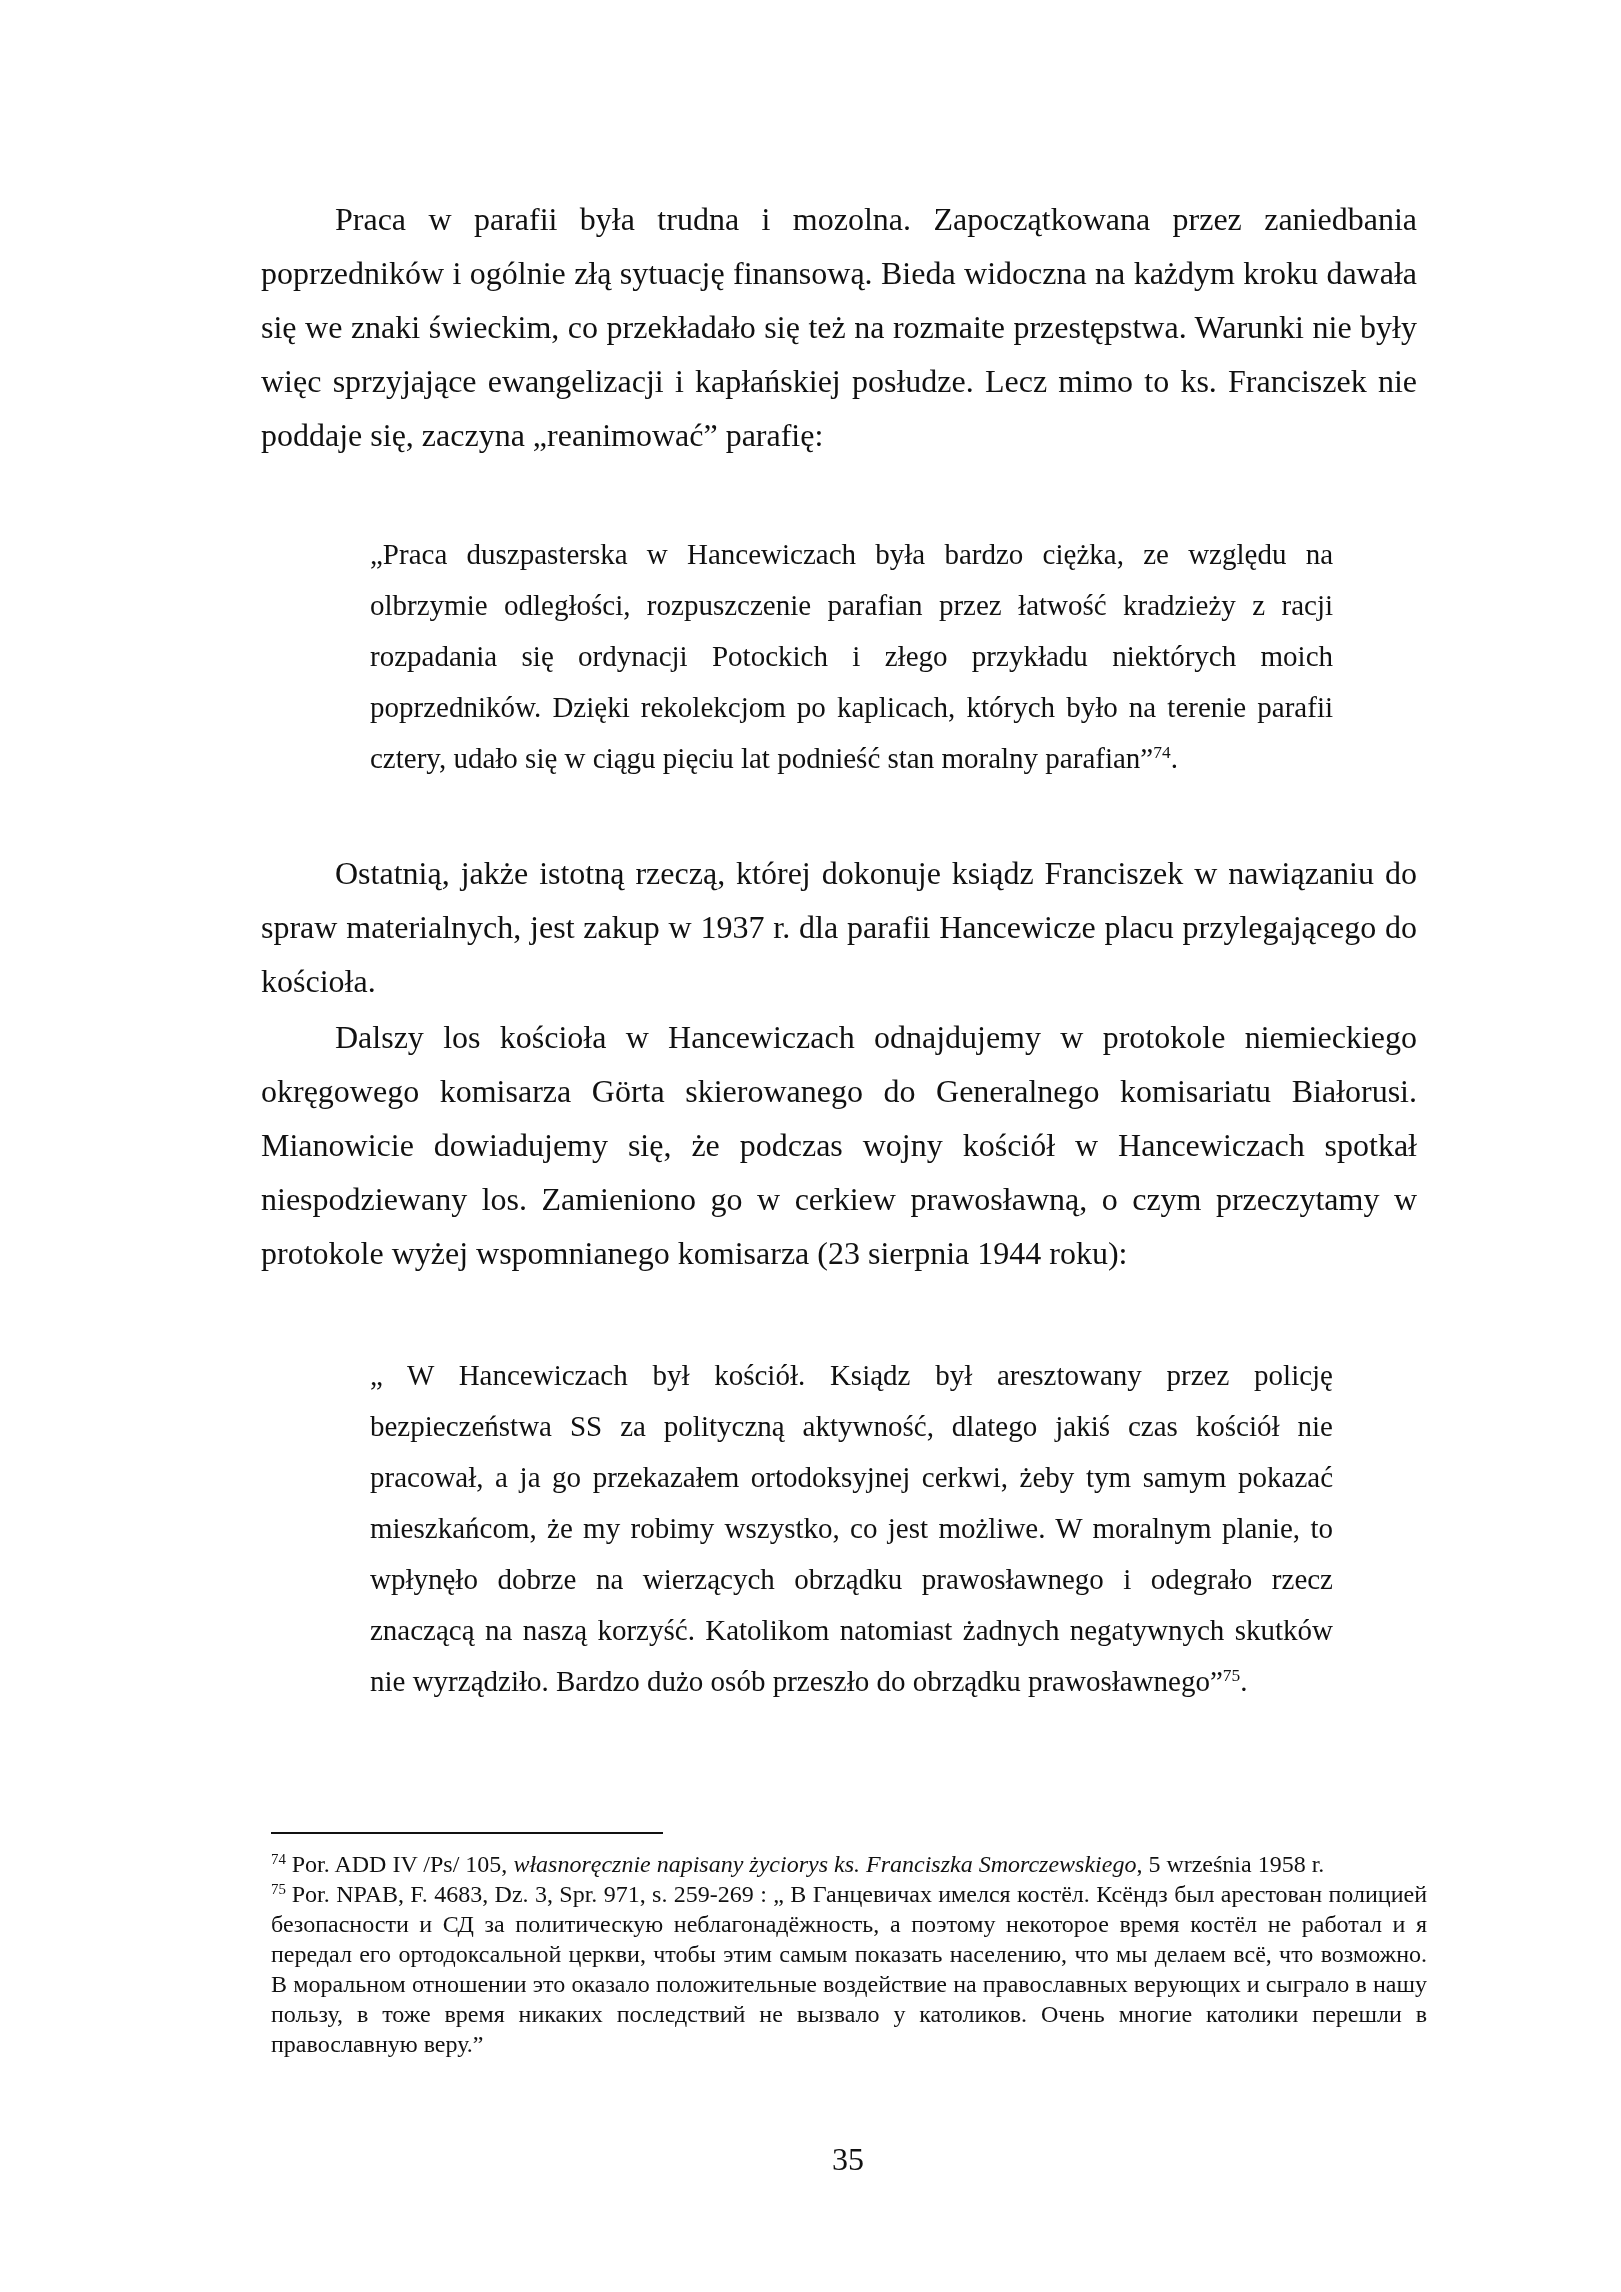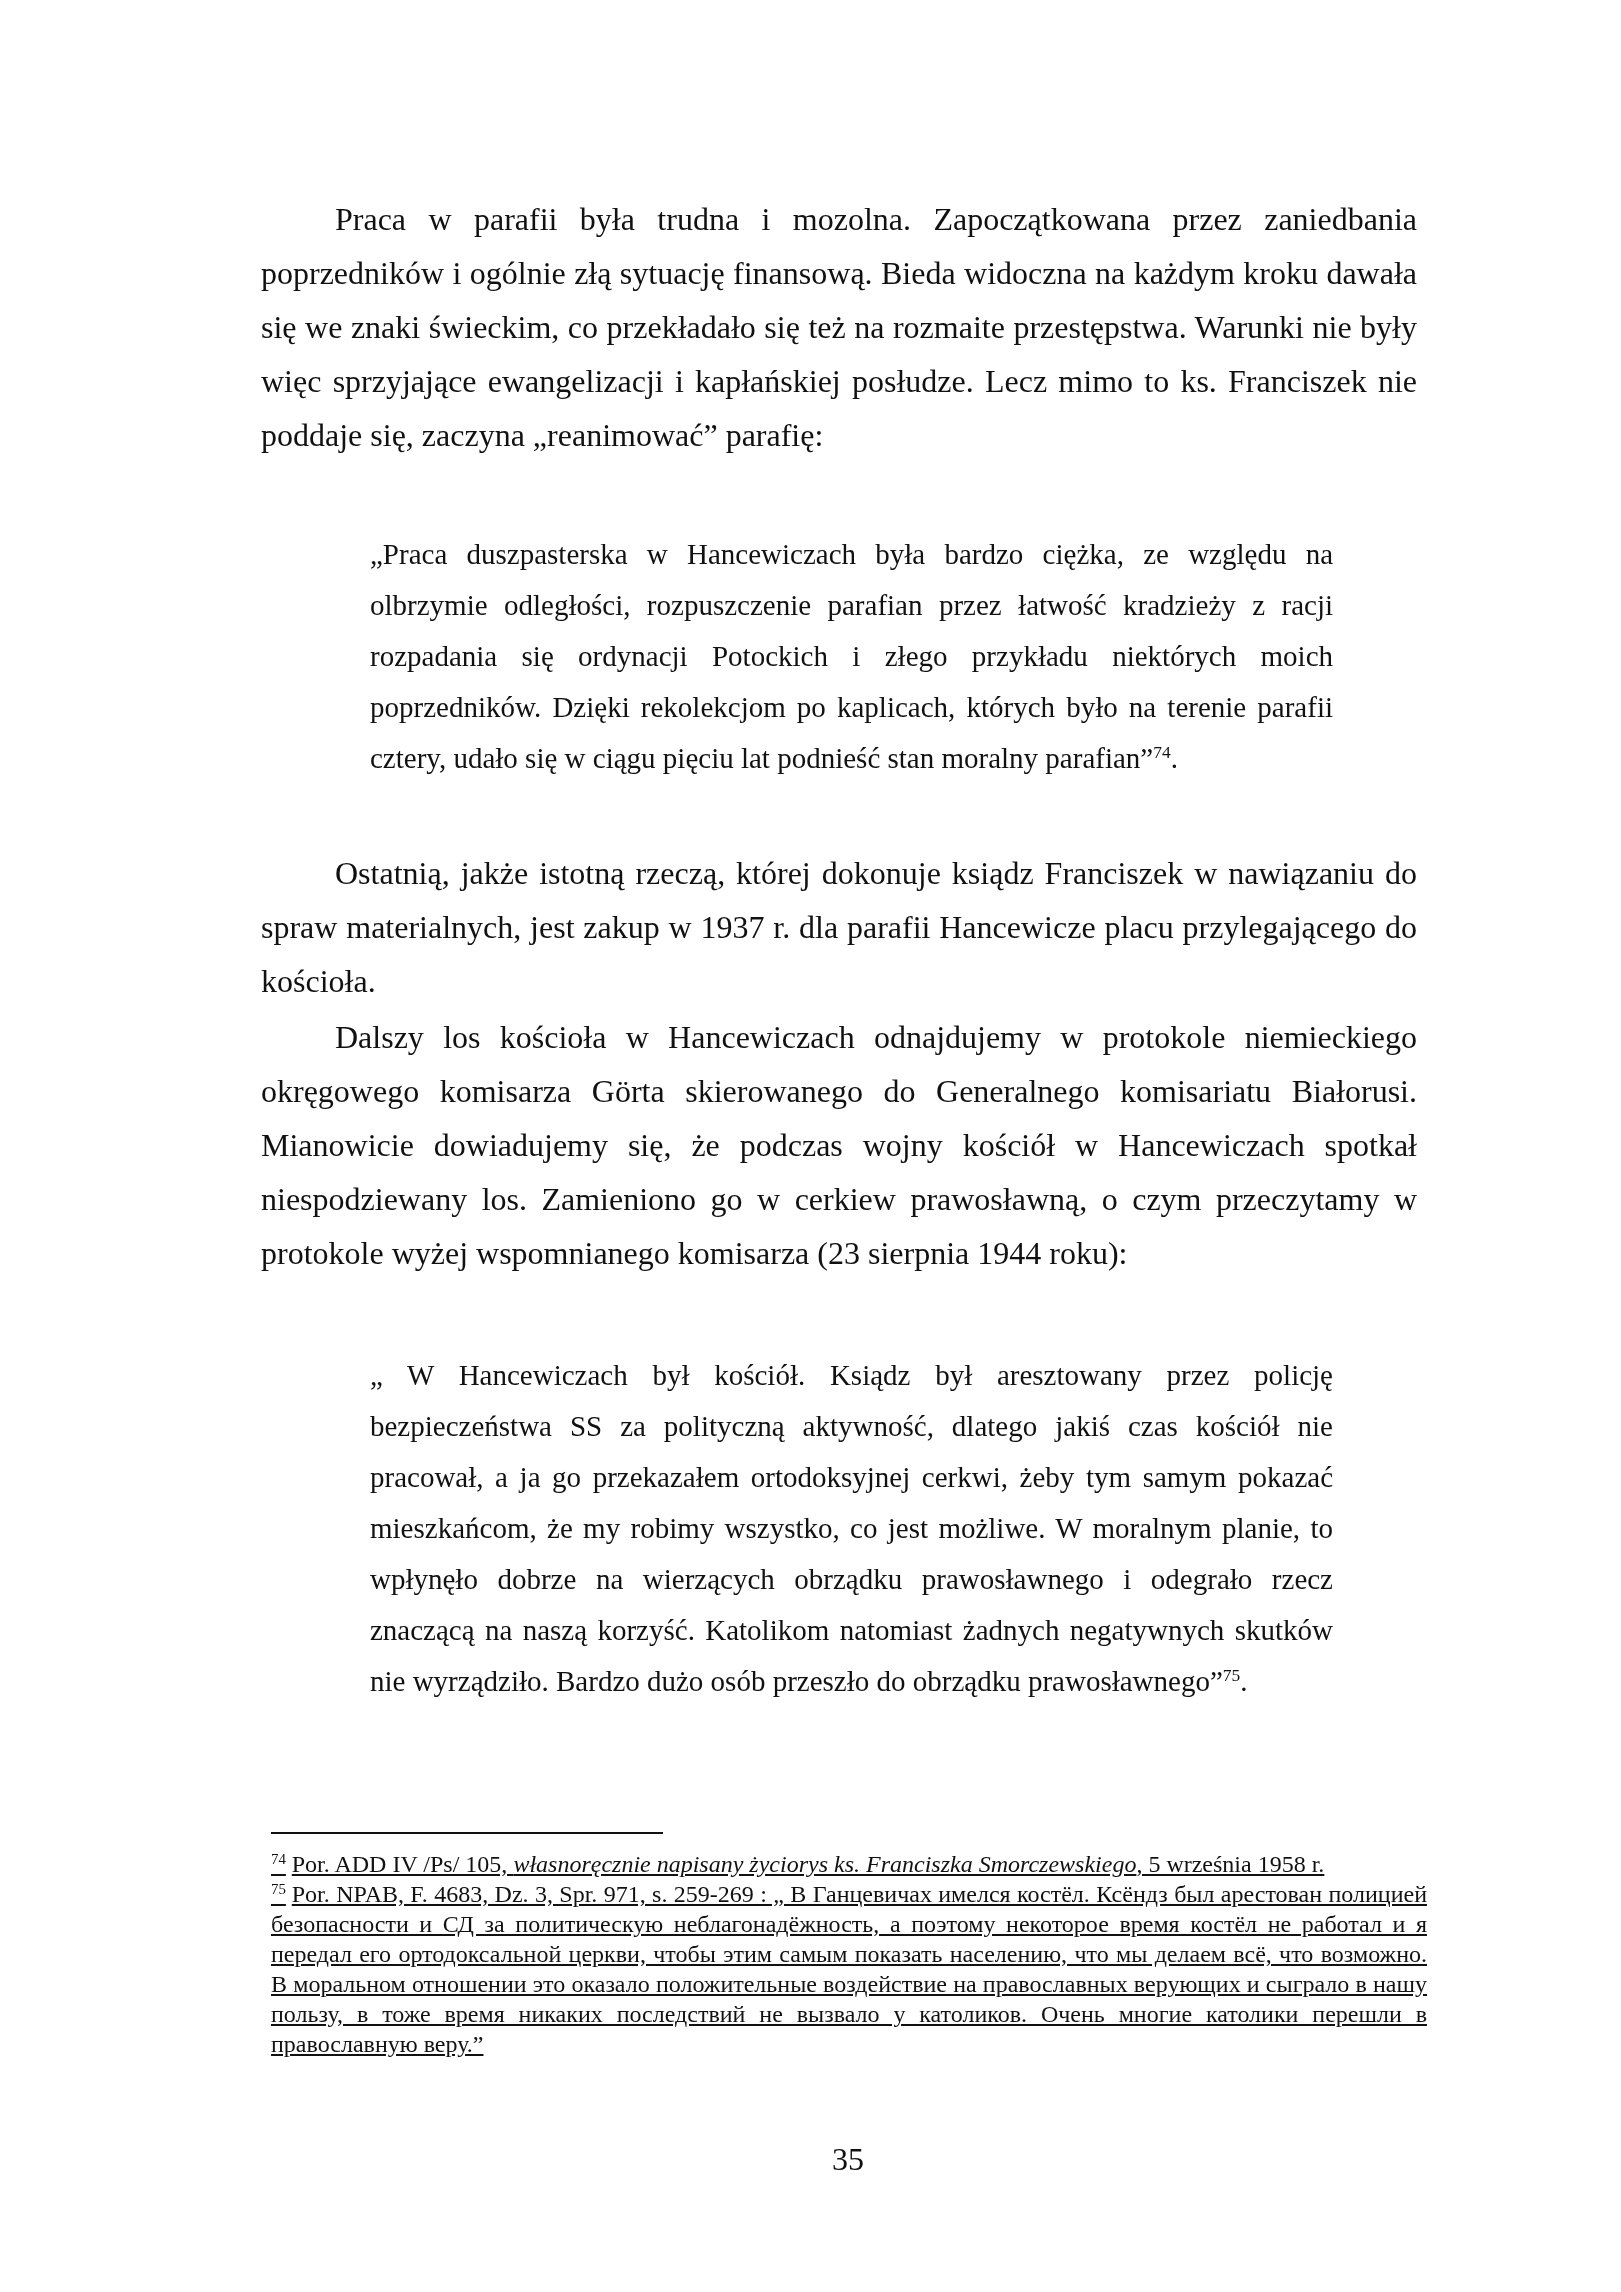--- a/index.html
+++ b/index.html
@@ -12,21 +12,21 @@
   .body-para.last-line-left { text-align-last: left; }
 
   .block-quote { position: absolute; left: 370px; width: 963px; font-size: 29px;
                  line-height: 51px; text-align: justify; margin: 0; }
 
   .sup { font-size: 60%; vertical-align: 0.55em; line-height: 0; }
 
   .footnote-rule { position: absolute; left: 271px; top: 1832px; width: 392px; height: 2px; background: #111111; }
   .footnotes { position: absolute; left: 271px; top: 1849px; width: 1156px; font-size: 24px;
                line-height: 30px; text-align: justify; }
-  .footnote { margin: 0; text-decoration: underline; }
+  .footnote { margin: 0; }
   .footnote .fn-num { font-size: 62%; vertical-align: 0.55em; line-height: 0; margin-right: 5.9px; }
   .footnote .ital { font-style: italic; }
 
   .page-number { position: absolute; left: 0; width: 1696px; top: 2140px; text-align: center; font-size: 32px; line-height: 39px; }
 </style>
 </head>
 <body>
 
 <div class="page">
 

